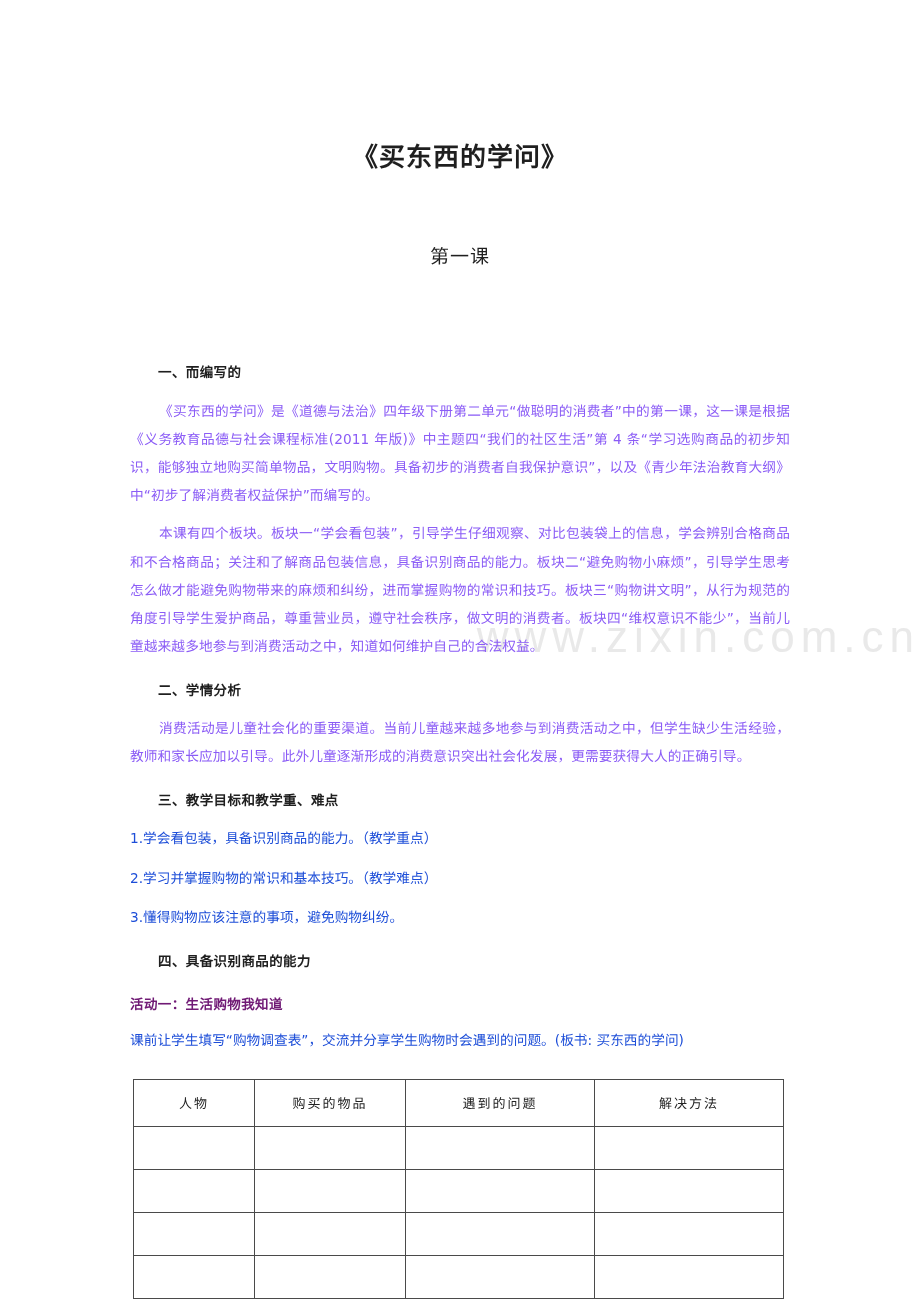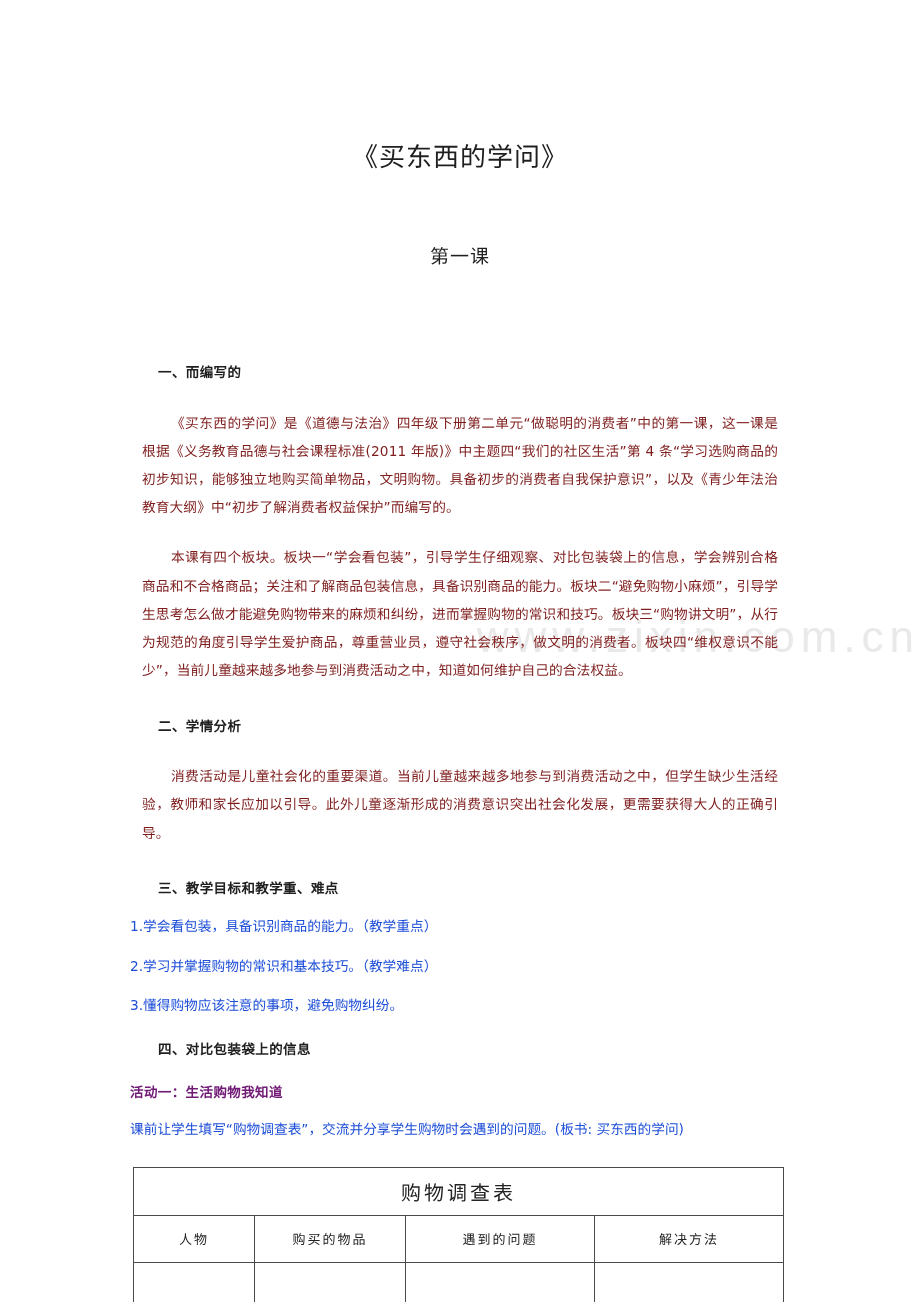--- a/index.html
+++ b/index.html
@@ -48,21 +48,21 @@
     position: relative;
     z-index: 2;
   }
 
   
   .doc-title {
     margin: 0;
     padding-top: 136px;
     text-align: center;
     font-size: 26px;
-    font-weight: 400;
+    font-weight: 700;
     letter-spacing: 1px;
     color: #1f1f1f;
     font-family: "DejaVu Sans", "Liberation Sans", sans-serif;
   }
   .doc-subtitle {
     margin: 16px;
     padding-top: 52px;
     text-align: center;
     font-size: 19px;
     font-weight: 400;
@@ -93,27 +93,27 @@
     padding: 13px 0 6px 0;
     text-indent: 0;
     font-size: 13.5px;
     font-weight: 700;
     color: #701a75;
     letter-spacing: 0.4px;
     line-height: 1.6;
   }
 
   p.para {
-    margin: 12px;
+    margin: 0;
     padding: 5px 0 5px 0;
     text-indent: 29px;
     font-size: 13.7px;
     line-height: 2.06;
     text-align: justify;
-    color: #7f1d1d;
+    color: #8b5cf6;
     letter-spacing: 0.1px;
   }
 
   p.item {
     margin: 0;
     padding: 7px 0 7px 0;
     text-indent: 0;
     font-size: 13.7px;
     line-height: 1.85;
     color: #1d4ed8;
@@ -179,39 +179,36 @@
       <p class="para">本课有四个板块。板块一“学会看包装”，引导学生仔细观察、对比包装袋上的信息，学会辨别合格商品和不合格商品；关注和了解商品包装信息，具备识别商品的能力。板块二“避免购物小麻烦”，引导学生思考怎么做才能避免购物带来的麻烦和纠纷，进而掌握购物的常识和技巧。板块三“购物讲文明”，从行为规范的角度引导学生爱护商品，尊重营业员，遵守社会秩序，做文明的消费者。板块四“维权意识不能少”，当前儿童越来越多地参与到消费活动之中，知道如何维护自己的合法权益。</p>
 
       <h3 class="h-section">二、学情分析</h3>
       <p class="para">消费活动是儿童社会化的重要渠道。当前儿童越来越多地参与到消费活动之中，但学生缺少生活经验，教师和家长应加以引导。此外儿童逐渐形成的消费意识突出社会化发展，更需要获得大人的正确引导。</p>
 
       <h3 class="h-section">三、教学目标和教学重、难点</h3>
       <p class="item">1.学会看包装，具备识别商品的能力。（教学重点）</p>
       <p class="item">2.学习并掌握购物的常识和基本技巧。（教学难点）</p>
       <p class="item">3.懂得购物应该注意的事项，避免购物纠纷。</p>
 
-      <h3 class="h-section">四、对比包装袋上的信息</h3>
+      <h3 class="h-section">四、具备识别商品的能力</h3>
       <h3 class="h-activity">活动一：生活购物我知道</h3>
       <p class="item">课前让学生填写“购物调查表”，交流并分享学生购物时会遇到的问题。(板书: 买东西的学问)</p>
 
     </div>
 
     <div class="table-wrap">
       <table class="survey">
         <colgroup>
           <col class="col-a">
             <col class="col-b">
             <col class="col-c">
             <col class="col-d">
         </colgroup>
         <tbody>
           <tr>
-            <td class="title-cell" colspan="4">购物调查表</td>
-          </tr>
-          <tr>
             <td class="head-cell">人物</td>
             <td class="head-cell">购买的物品</td>
             <td class="head-cell">遇到的问题</td>
             <td class="head-cell">解决方法</td>
           </tr>
           <tr>
             <td class="blank-cell"></td>
             <td class="blank-cell"></td>
             <td class="blank-cell"></td>
             <td class="blank-cell"></td>

